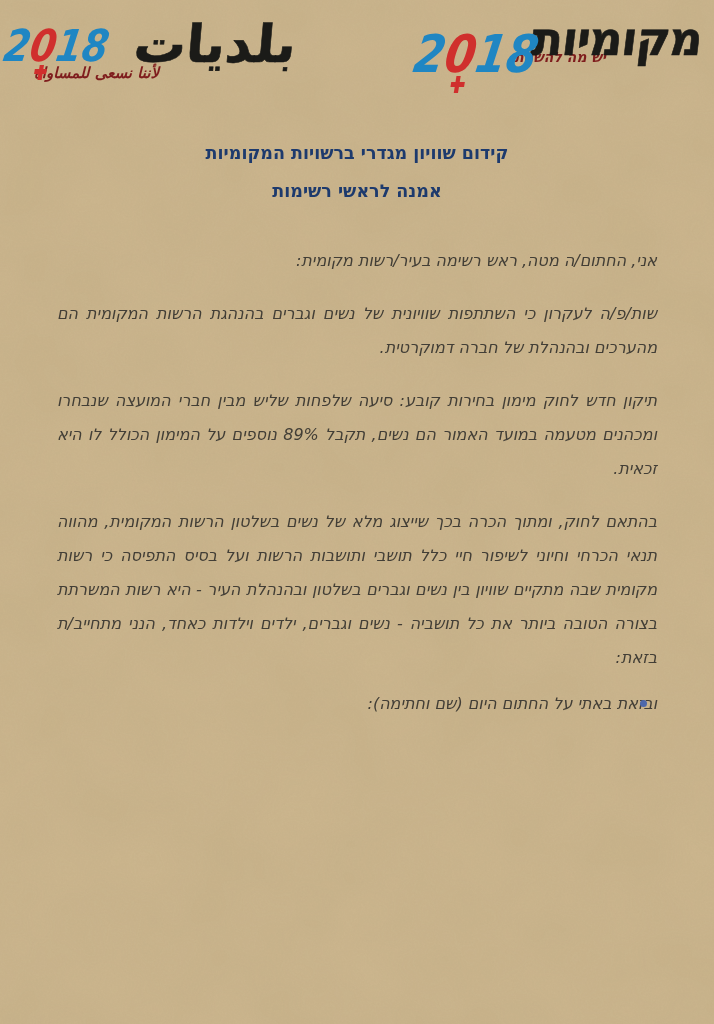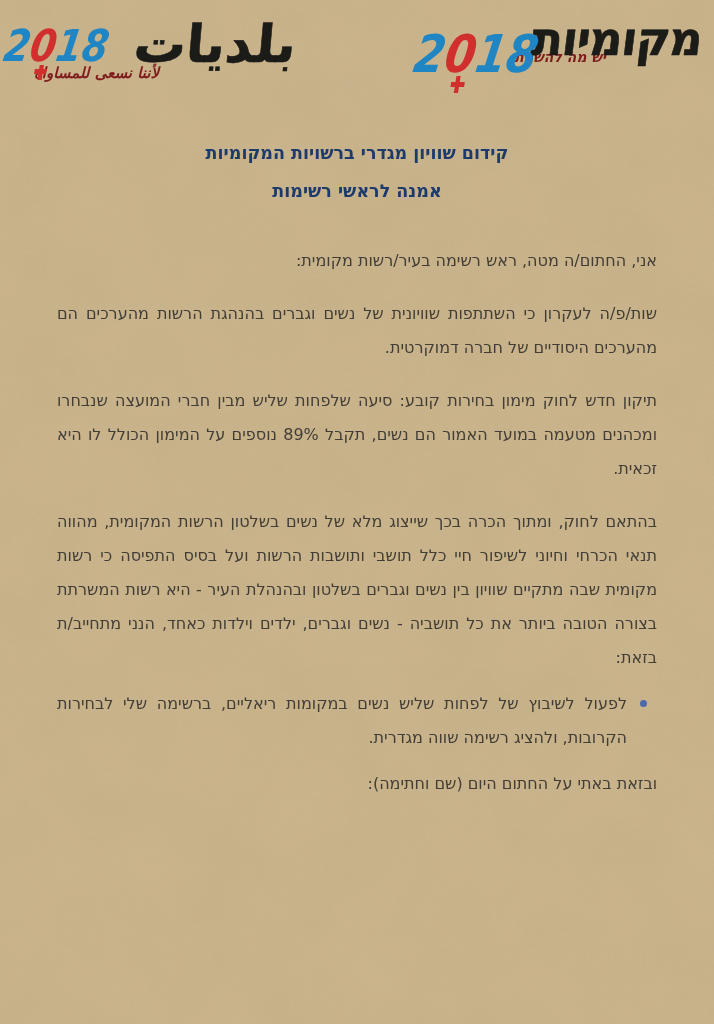--- a/index.html
+++ b/index.html
@@ -66,21 +66,21 @@
     line-height:38px;
   }
 
   
   .body-text{
     width:600px;margin:34px auto 0;
     color:#423e36;
     font-size:16px;line-height:34px;
     text-align:justify;
   }
-  .body-text p{margin:0 0 19px 0;}
+  .body-text p{margin:0 0 19px 0;font-style:italic;}
   .body-text p.pre-list{margin-bottom:12px;}
   ul.commitments{
     list-style:none;margin:0 30px 12px 0;padding:0;
   }
   ul.commitments li{position:relative;margin-bottom:4px;}
   ul.commitments .dot{
     position:absolute;right:-20px;top:13px;
     width:7px;height:7px;border-radius:50%;
     background:#4d68ab;
   }
@@ -133,28 +133,27 @@
     </header>
 
     <div class="doc-title">
       <div>קידום שוויון מגדרי ברשויות המקומיות</div>
       <div>אמנה לראשי רשימות</div>
     </div>
 
     <div class="body-text">
 
       <p>אני, החתום/ה מטה, ראש רשימה בעיר/רשות מקומית:</p>
-      <p>שות/פ/ה לעקרון כי השתתפות שוויונית של נשים וגברים בהנהגת הרשות מהערכים הם מהערכים היסודיים של חברה דמוקרטית.</p>
+      <p>שות/פ/ה לעקרון כי השתתפות שוויונית של נשים וגברים בהנהגת הרשות המקומית הם מהערכים ובהנהלת של חברה דמוקרטית.</p>
       <p>תיקון חדש לחוק מימון בחירות קובע: סיעה שלפחות שליש מבין חברי המועצה שנבחרו ומכהנים מטעמה במועד האמור הם נשים, תקבל 89% נוספים על המימון הכולל לו היא זכאית.</p>
       <p class="pre-list">בהתאם לחוק, ומתוך הכרה בכך שייצוג מלא של נשים בשלטון הרשות המקומית, מהווה תנאי הכרחי וחיוני לשיפור חיי כלל תושבי ותושבות הרשות ועל בסיס התפיסה כי רשות מקומית שבה מתקיים שוויון בין נשים וגברים בשלטון ובהנהלת העיר - היא רשות המשרתת בצורה הטובה ביותר את כל תושביה - נשים וגברים, ילדים וילדות כאחד, הנני מתחייב/ת בזאת:</p>
 
       <ul class="commitments">
         <li>
           <span class="dot"></span>
-          <span>לפעול לשיבוץ של לפחות שליש נשים במקומות ריאליים, ברשימה שלי לבחירות הקרובות, ולהציג רשימה שווה מגדרית.</span>
         </li>
       </ul>
 
       <p class="signature-line">ובזאת באתי על החתום היום (שם וחתימה):</p>
 
     </div>
 
   </div>
 </div>
 

